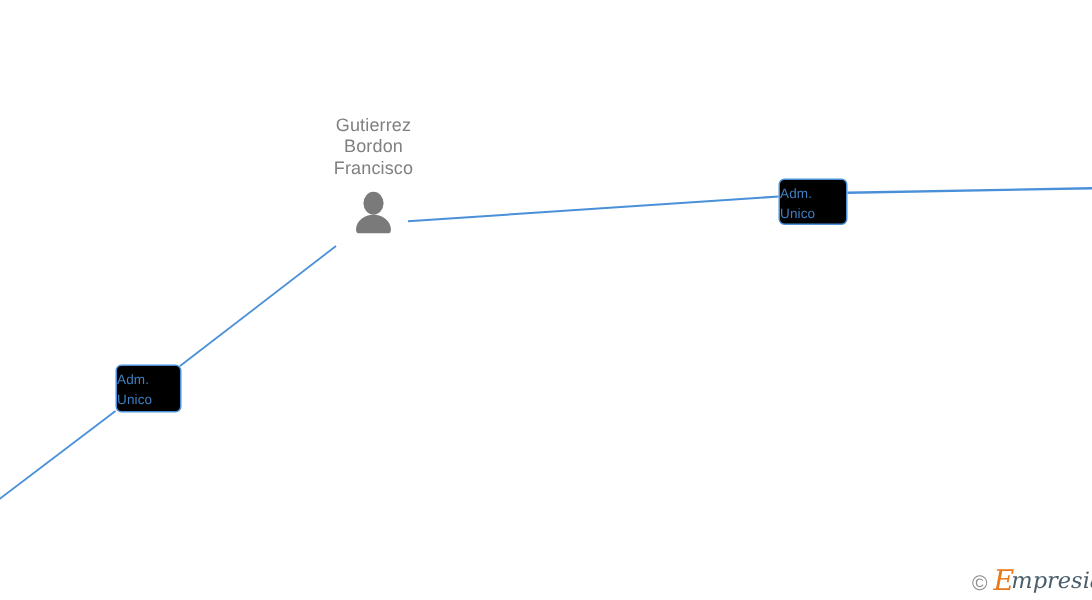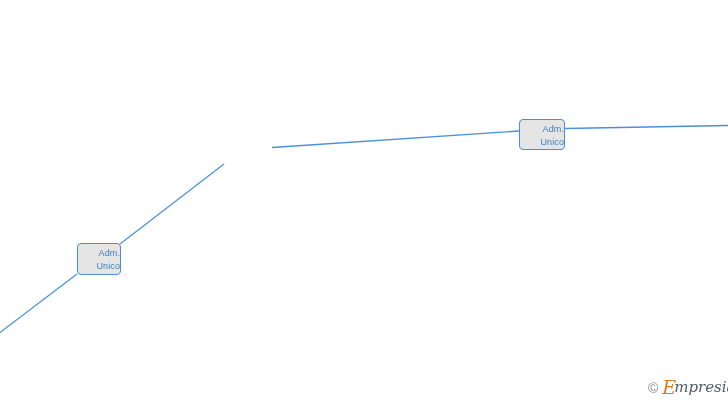--- a/index.html
+++ b/index.html
@@ -45,25 +45,25 @@
     height: 34px;
     display: block;
   }
 
   
   .edge-label {
     position: absolute;
     box-sizing: border-box;
     border: 1px solid #4a90d9;
     border-radius: 4px;
-    background: #e5e5e5;
+    background: #000000;
     color: #3e7fc1;
     font-size: 9px;
     line-height: 12.5px;
-    text-align: right;
+    text-align: left;
     padding-top: 3px;
     white-space: pre-line;
     letter-spacing: 0.1px;
   }
   #label-right {
     left: 519px;
     top: 119px;
     width: 46px;
     height: 31px;
   }
@@ -114,20 +114,29 @@
   <svg id="edges" viewBox="0 0 728 400" width="728" height="400" xmlns="http://www.w3.org/2000/svg">
 
     <line x1="272" y1="147.5" x2="519" y2="131" stroke="#4a90d9" stroke-width="1.4"></line>
 
     <line x1="565" y1="128.5" x2="728" y2="125.5" stroke="#4a90d9" stroke-width="1.6"></line>
 
     <line x1="224" y1="164" x2="120" y2="244" stroke="#4a90d9" stroke-width="1.2"></line>
     <line x1="77" y1="274" x2="-2" y2="334" stroke="#4a90d9" stroke-width="1.2"></line>
   </svg>
 
+  <div class="person-node">
+    <div class="person-label">Gutierrez
+Bordon
+Francisco</div>
+    <svg class="person-avatar" viewBox="0 0 34 34" xmlns="http://www.w3.org/2000/svg">
+      <ellipse cx="17" cy="10.5" rx="6.7" ry="7.6" fill="#7a7a7a"></ellipse>
+      <path d="M17 18.2c-6.1 0-11.1 4.0-11.6 9.2-0.1 1.0 0.1 1.9 0.4 2.5 0.2 0.4 0.6 0.6 1.0 0.6h20.4c0.4 0 0.8-0.2 1.0-0.6 0.3-0.6 0.5-1.5 0.4-2.5C28.1 22.2 23.1 18.2 17 18.2z" fill="#7a7a7a"></path>
+    </svg>
+  </div>
 
   <div class="edge-label" id="label-right">Adm.
 Unico</div>
 
   <div class="edge-label" id="label-left">Adm.
 Unico</div>
 
   <div class="watermark">
     <span class="wm-copy">©</span>
     <span class="wm-e">E</span>

